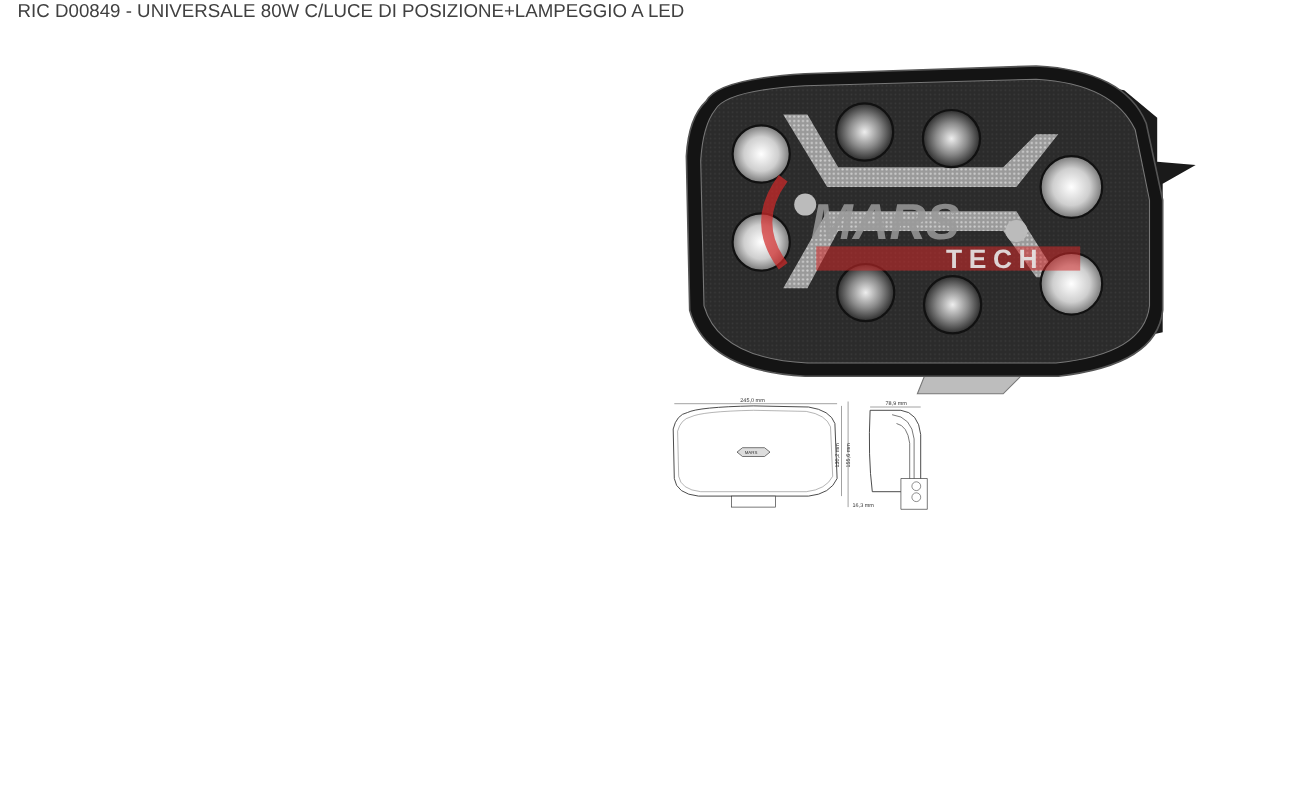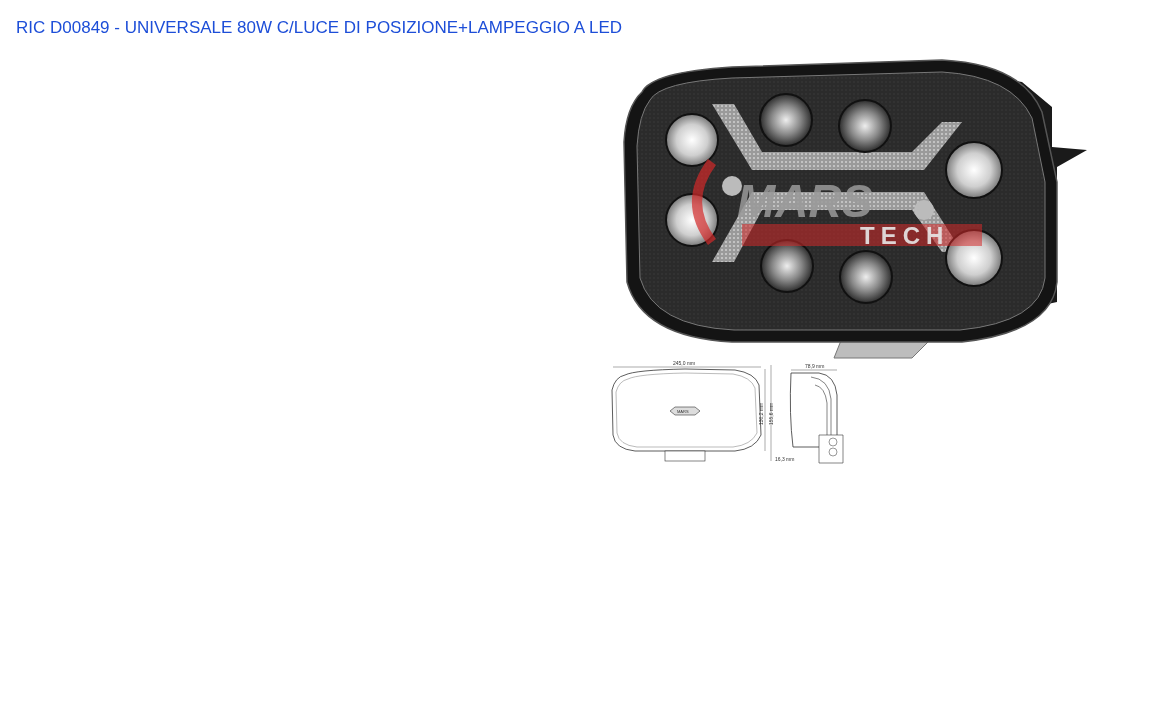--- a/index.html
+++ b/index.html
@@ -1,17 +1,17 @@
 <!DOCTYPE html>
 <html><head>
 <meta charset="utf-8">
 <style>
   html, body { margin:0; padding:0; background:#ffffff; }
   body { width:1173px; height:726px; position:relative; overflow:hidden; font-family:"Liberation Sans", sans-serif; }
-  .title { position:absolute; left:16px; top:18px; font-size:17px; color:#1d4ed8; letter-spacing:0; white-space:nowrap; }
+  .title { position:absolute; left:16px; top:0; font-size:17px; color:#404040; letter-spacing:0; white-space:nowrap; }
   .product-photo { position:absolute; left:612px; top:52px; width:478px; height:310px; }
   .drawing { position:absolute; left:605px; top:355px; width:245px; height:112px; }
   .dim { font-family:"Liberation Sans", sans-serif; font-size:5px; fill:#333; }
 </style>
 </head>
 <body>
 
 <div class="title">RIC D00849 - UNIVERSALE 80W C/LUCE DI POSIZIONE+LAMPEGGIO A LED</div>
 
 <svg class="product-photo" viewBox="0 0 478 310" xmlns="http://www.w3.org/2000/svg">

